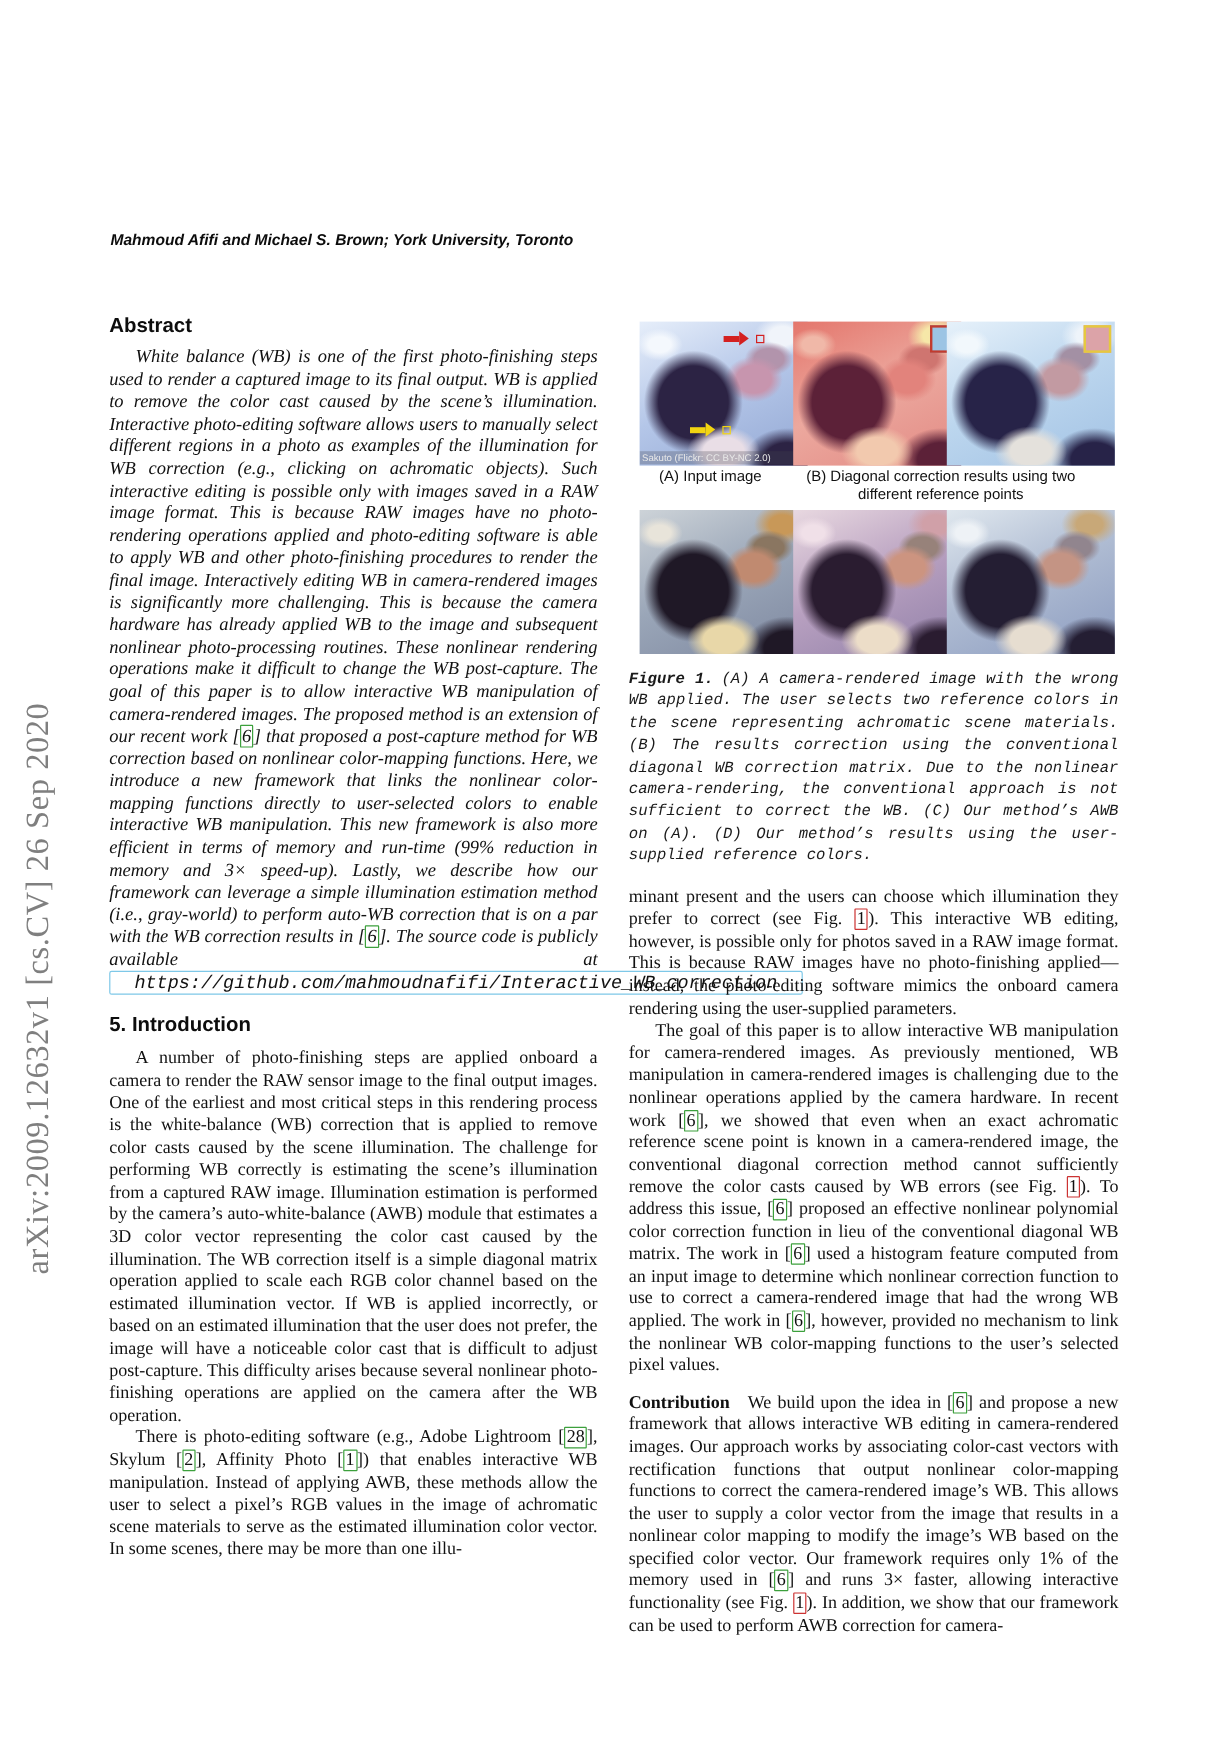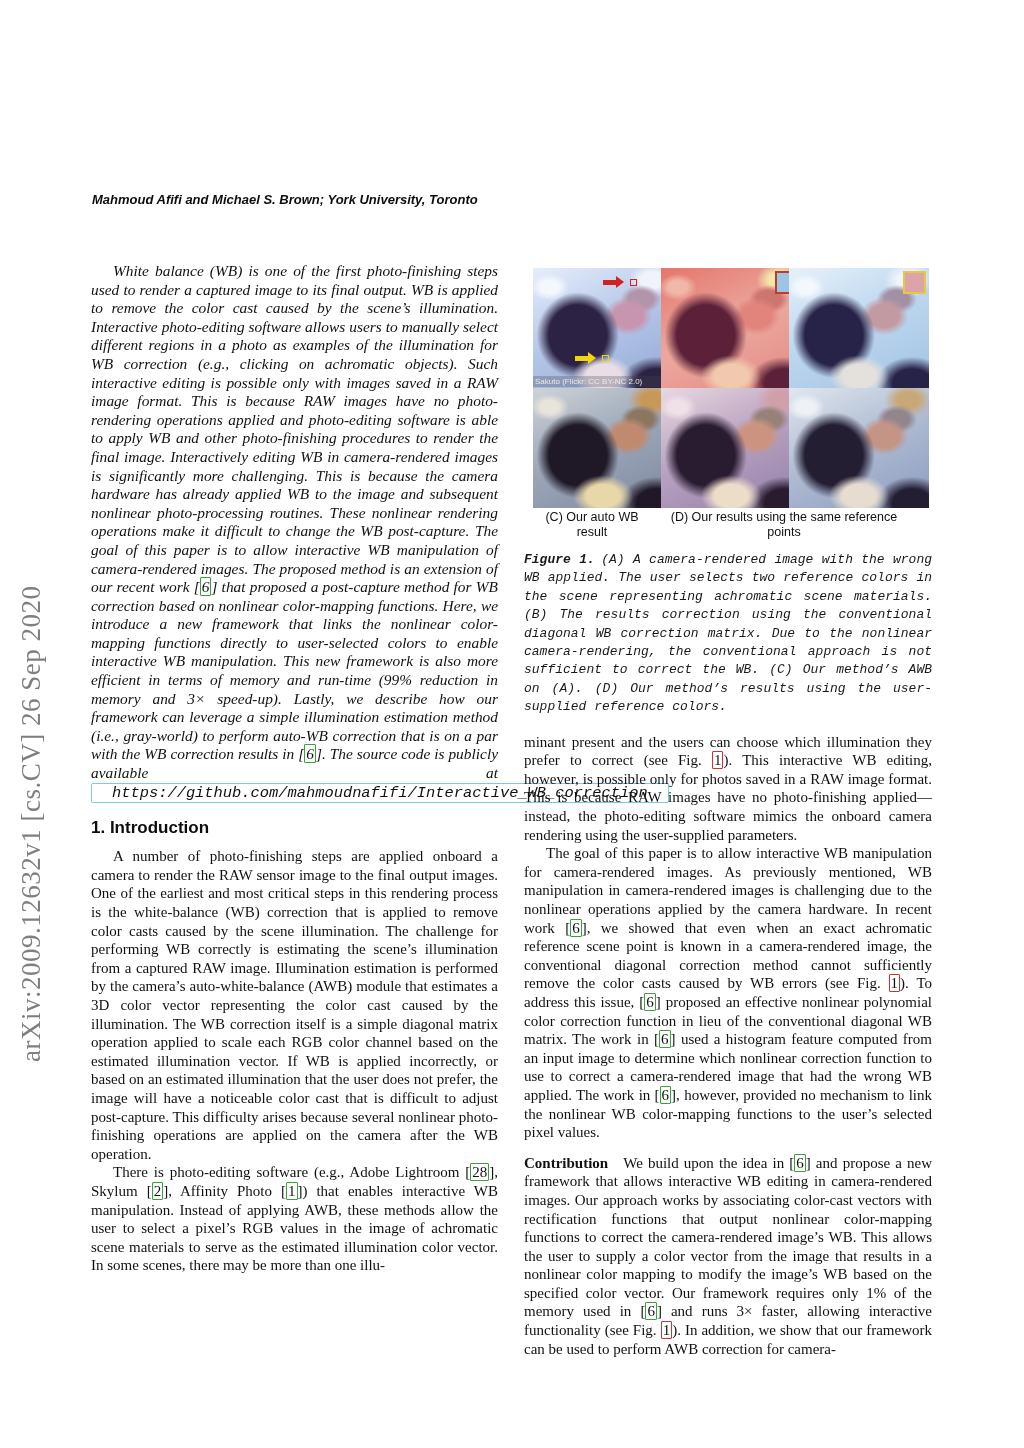--- a/index.html
+++ b/index.html
@@ -87,22 +87,23 @@
 </head>
 <body>
 
 <div class="page">
 
   <div class="arxiv-strip">arXiv:2009.12632v1  [cs.CV]  26 Sep 2020</div>
 
   <div class="authors">Mahmoud Afifi and Michael S. Brown; York University, Toronto</div>
 
   <div class="col col-left">
+    <h2 class="sec">Abstract</h2>
     <p class="body-text abstract-text indent"><span>White balance (WB) is one of the first photo-finishing steps used to render a captured image to its final output. WB is applied to remove the color cast caused by the scene’s illumination. Interactive photo-editing software allows users to manually select different regions in a photo as examples of the illumination for WB correction (e.g., clicking on achromatic objects). Such interactive editing is possible only with images saved in a RAW image format. This is because RAW images have no photo-rendering operations applied and photo-editing software is able to apply WB and other photo-finishing procedures to render the final image. Interactively editing WB in camera-rendered images is significantly more challenging. This is because the camera hardware has already applied WB to the image and subsequent nonlinear photo-processing routines. These nonlinear rendering operations make it difficult to change the WB post-capture. The goal of this paper is to allow interactive WB manipulation of camera-rendered images. The proposed method is an extension of our recent work </span>[<span class="box-green">6</span>]<span> that proposed a post-capture method for WB correction based on nonlinear color-mapping functions. Here, we introduce a new framework that links the nonlinear color-mapping functions directly to user-selected colors to enable interactive WB manipulation. This new framework is also more efficient in terms of memory and run-time (99% reduction in memory and 3× speed-up). Lastly, we describe how our framework can leverage a simple illumination estimation method (i.e., gray-world) to perform auto-WB correction that is on a par with the WB correction results in </span>[<span class="box-green">6</span>]<span>. The source code is publicly available at </span><span class="box-link">https://github.com/mahmoudnafifi/Interactive_WB_correction</span></p>
-    <h2 class="sec sec-intro">1. Introduction</h2>
+    <h2 class="sec sec-intro">5. Introduction</h2>
     <p class="body-text indent">A number of photo-finishing steps are applied onboard a camera to render the RAW sensor image to the final output images. One of the earliest and most critical steps in this rendering process is the white-balance (WB) correction that is applied to remove color casts caused by the scene illumination. The challenge for performing WB correctly is estimating the scene’s illumination from a captured RAW image. Illumination estimation is performed by the camera’s auto-white-balance (AWB) module that estimates a 3D color vector representing the color cast caused by the illumination. The WB correction itself is a simple diagonal matrix operation applied to scale each RGB color channel based on the estimated illumination vector. If WB is applied incorrectly, or based on an estimated illumination that the user does not prefer, the image will have a noticeable color cast that is difficult to adjust post-capture. This difficulty arises because several nonlinear photo-finishing operations are applied on the camera after the WB operation.</p>
     <p class="body-text indent"><span>There is photo-editing software (e.g., Adobe Lightroom </span>[<span class="box-green">28</span>]<span>, Skylum </span>[<span class="box-green">2</span>]<span>, Affinity Photo </span>[<span class="box-green">1</span>]<span>) that enables interactive WB manipulation. Instead of applying AWB, these methods allow the user to select a pixel’s RGB values in the image of achromatic scene materials to serve as the estimated illumination color vector. In some scenes, there may be more than one illu-</span></p>
   </div>
 
   <div class="col col-right">
     <figure class="fig" style="margin:0 0 0 9px;">
 
       <div class="tiles">
         <div class="tile tile-a">
           <span class="arrow arrow-red">
@@ -118,31 +119,31 @@
           <span class="watermark">Sakuto (Flickr: CC BY-NC 2.0)</span>
         </div>
         <div class="tile tile-b1">
           <span class="swatch swatch-b1"></span>
         </div>
         <div class="tile tile-b2">
           <span class="swatch swatch-b2"></span>
         </div>
       </div>
 
+      <div class="fig-labels">
+        <div class="lbl">(A) Input image</div>
+        <div class="lbl">(B) Diagonal correction results using two different reference points</div>
+      </div>
 
       <div class="tiles">
         <div class="tile tile-c"></div>
         <div class="tile tile-d1"></div>
         <div class="tile tile-d2"></div>
       </div>
 
-      <div class="fig-labels" style="margin-bottom:0;">
-        <div class="lbl">(C) Our auto WB result</div>
-        <div class="lbl">(D) Our results using the same reference points</div>
-      </div>
 
       <figcaption class="caption" style="margin-left:-9px;"><span class="seg-bold">Figure 1.</span><span> (A) A camera-rendered image with the wrong WB applied. The user selects two reference colors in the scene representing achromatic scene materials. (B) The results correction using the conventional diagonal WB correction matrix. Due to the nonlinear camera-rendering, the conventional approach is not sufficient to correct the WB. (C) Our method’s AWB on (A). (D) Our method’s results using the user-supplied reference colors.</span></figcaption>
     </figure>
 
     <p class="body-text after-fig"><span>minant present and the users can choose which illumination they prefer to correct (see Fig. </span><span class="box-red">1</span><span>). This interactive WB editing, however, is possible only for photos saved in a RAW image format. This is because RAW images have no photo-finishing applied—instead, the photo-editing software mimics the onboard camera rendering using the user-supplied parameters.</span></p>
     <p class="body-text indent"><span>The goal of this paper is to allow interactive WB manipulation for camera-rendered images. As previously mentioned, WB manipulation in camera-rendered images is challenging due to the nonlinear operations applied by the camera hardware. In recent work </span>[<span class="box-green">6</span>]<span>, we showed that even when an exact achromatic reference scene point is known in a camera-rendered image, the conventional diagonal correction method cannot sufficiently remove the color casts caused by WB errors (see Fig. </span><span class="box-red">1</span><span>). To address this issue, </span>[<span class="box-green">6</span>]<span> proposed an effective nonlinear polynomial color correction function in lieu of the conventional diagonal WB matrix. The work in </span>[<span class="box-green">6</span>]<span> used a histogram feature computed from an input image to determine which nonlinear correction function to use to correct a camera-rendered image that had the wrong WB applied. The work in </span>[<span class="box-green">6</span>]<span>, however, provided no mechanism to link the nonlinear WB color-mapping functions to the user’s selected pixel values.</span></p>
     <p class="body-text mt"><span class="seg-bold">Contribution</span><span> We build upon the idea in </span>[<span class="box-green">6</span>]<span> and propose a new framework that allows interactive WB editing in camera-rendered images. Our approach works by associating color-cast vectors with rectification functions that output nonlinear color-mapping functions to correct the camera-rendered image’s WB. This allows the user to supply a color vector from the image that results in a nonlinear color mapping to modify the image’s WB based on the specified color vector. Our framework requires only 1% of the memory used in </span>[<span class="box-green">6</span>]<span> and runs 3× faster, allowing interactive functionality (see Fig. </span><span class="box-red">1</span><span>). In addition, we show that our framework can be used to perform AWB correction for camera-</span></p>
   </div>
 
 </div>

